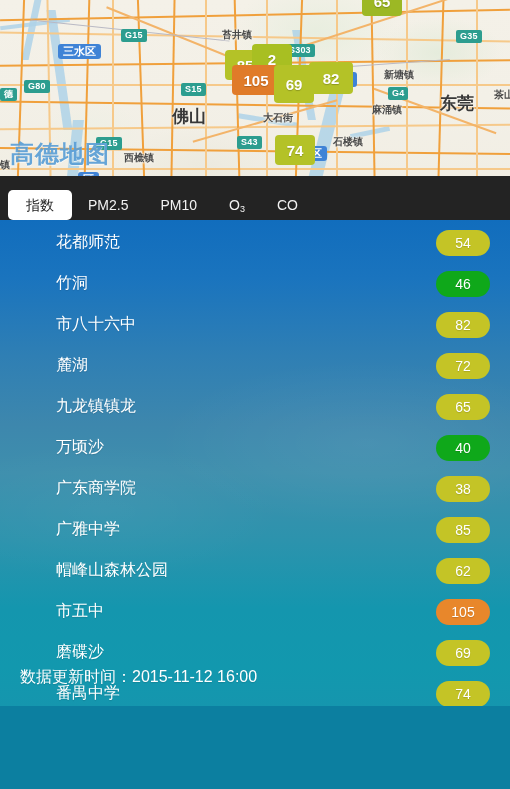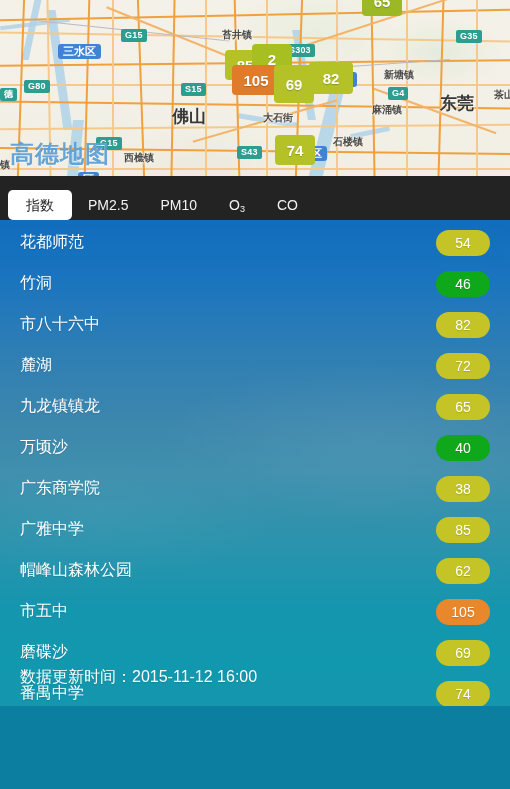--- a/index.html
+++ b/index.html
@@ -106,20 +106,21 @@
       #116dbd 0%,
       #1a74be 12%,
       #2f7fb4 28%,
       #3d87ad 42%,
       #3e8fad 52%,
       #2c93ad 66%,
       #1496ae 80%,
       #1298ae 92%,
       #1596ae 100%);
     overflow: hidden;
+    padding-left: 36px;
   }
   .panel::after{
     content:"";
     position:absolute; inset:0;
     background:
       radial-gradient(ellipse 300px 120px at 72% 46%, rgba(255,255,255,.06) 0%, rgba(255,255,255,0) 70%),
       radial-gradient(ellipse 260px 100px at 20% 60%, rgba(255,255,255,.04) 0%, rgba(255,255,255,0) 70%);
     pointer-events:none;
   }
   .list { position: relative; z-index: 1; padding-top: 2px; }
@@ -206,21 +207,21 @@
     <div class="road thin" style="left:190px;top:120px;width:150px;height:2px;transform:rotate(-16deg);"></div>
     <div class="road thin" style="left:370px;top:110px;width:130px;height:2px;transform:rotate(20deg);"></div>
     <div class="rail" style="left:30px;top:30px;width:200px;height:1px;transform:rotate(6deg);"></div>
     <div class="rail" style="left:250px;top:66px;width:200px;height:1px;transform:rotate(-4deg);"></div>
 
     <div class="hwy-badge" style="left:121px;top:29px;">G15</div>
     <div class="hwy-badge" style="left:24px;top:80px;">G80</div>
     <div class="hwy-badge" style="left:96px;top:137px;">G15</div>
     <div class="hwy-badge" style="left:181px;top:83px;">S15</div>
     <div class="hwy-badge" style="left:285px;top:44px;">S303</div>
-    <div class="hwy-badge" style="left:237px;top:146px;">S43</div>
+    <div class="hwy-badge" style="left:237px;top:136px;">S43</div>
     <div class="hwy-badge" style="left:456px;top:30px;">G35</div>
     <div class="hwy-badge" style="left:388px;top:87px;">G4</div>
     <div class="hwy-badge" style="left:0px;top:88px;">德</div>
 
     <div class="city-badge" style="left:58px;top:44px;">三水区</div>
     <div class="city-badge" style="left:336px;top:72px;">区</div>
     <div class="city-badge" style="left:306px;top:146px;">区</div>
     <div class="city-badge" style="left:78px;top:172px;">区</div>
 
     <div class="place big" style="left:172px;top:105px;">佛山</div>

